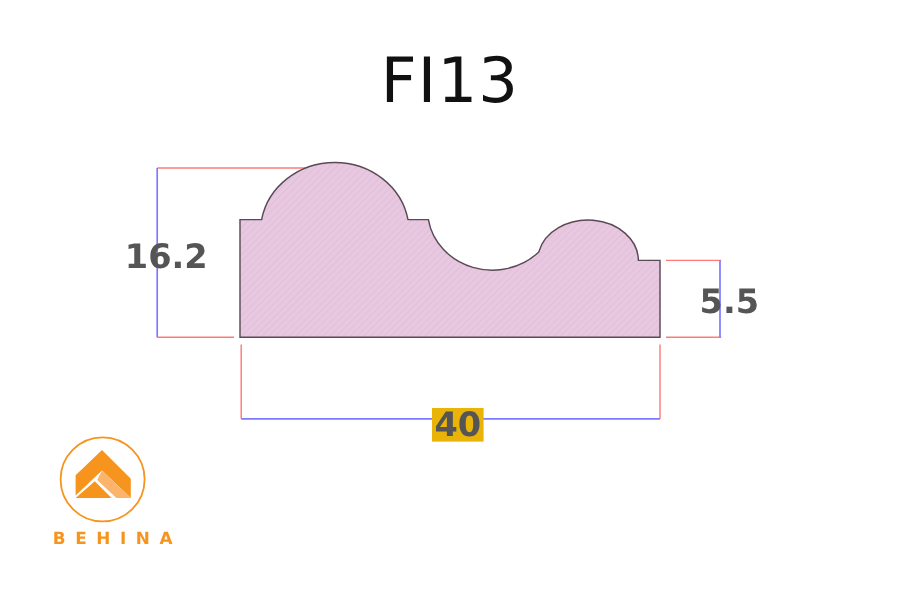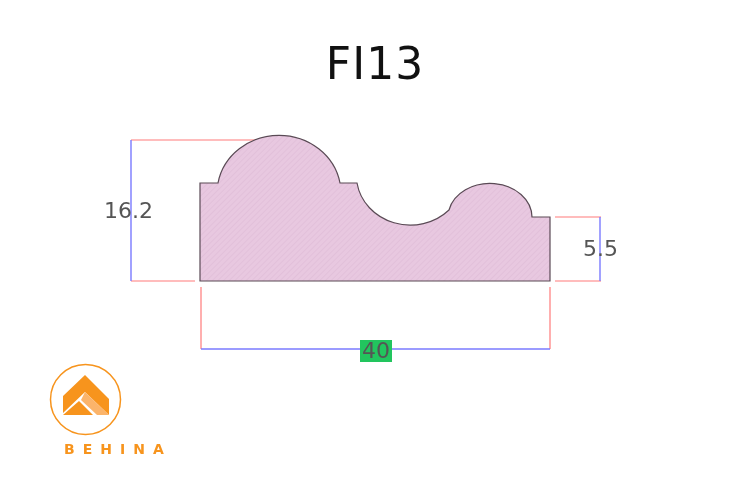--- a/index.html
+++ b/index.html
@@ -1,24 +1,24 @@
 <!DOCTYPE html>
 <html><head>
   <meta charset="utf-8">
   <style>
     html, body { margin: 0; padding: 0; background: #ffffff; }
     body { width: 750px; height: 500px; position: relative; overflow: hidden; font-family: "DejaVu Sans", sans-serif; }
-    .title { position: absolute; left: 0; width: 750px; top: 38px; text-align: center; font-size: 44px; color: #111111; letter-spacing: 1px; font-family: "DejaVu Sans", sans-serif; }
+    .title { position: absolute; left: 0; width: 750px; top: 38px; text-align: center; font-size: 52px; color: #111111; letter-spacing: 1px; font-family: "DejaVu Sans", sans-serif; }
     svg.drawing { position: absolute; left: 0; top: 0; }
-    .dim-label { position: absolute; font-family: "DejaVu Sans", sans-serif; font-weight: 400; color: #555555; font-size: 22px; background: transparent; line-height: 1; }
+    .dim-label { position: absolute; font-family: "DejaVu Sans", sans-serif; font-weight: 700; color: #555555; font-size: 28px; background: transparent; line-height: 1; }
     .dim-h { left: 104px; top: 200px; }
     .dim-r { left: 583px; top: 238px; }
-    .dim-w { left: 360px; top: 340px; background: #22c55e; padding: 0 2px; }
+    .dim-w { left: 360px; top: 340px; background: #eab308; padding: 0 2px; }
     .logo { position: absolute; left: 49px; top: 363px; width: 73px; height: 73px; }
-    .brand { position: absolute; left: 44px; top: 441px; font-family: "DejaVu Sans", sans-serif; font-weight: bold; font-size: 14px; letter-spacing: 8px; color: #F7941D; margin-left: 20px; }
+    .brand { position: absolute; left: 44px; top: 441px; font-family: "DejaVu Sans", sans-serif; font-weight: bold; font-size: 14px; letter-spacing: 8px; color: #F7941D; }
   </style>
 </head>
 <body>
 
 <div class="title">FI13</div>
 
 <svg class="drawing" width="750" height="500">
   <defs>
     <pattern id="hatch" patternUnits="userSpaceOnUse" width="4" height="4" patternTransform="rotate(45)">
       <rect width="4" height="4" fill="#E8C8E0"></rect>

